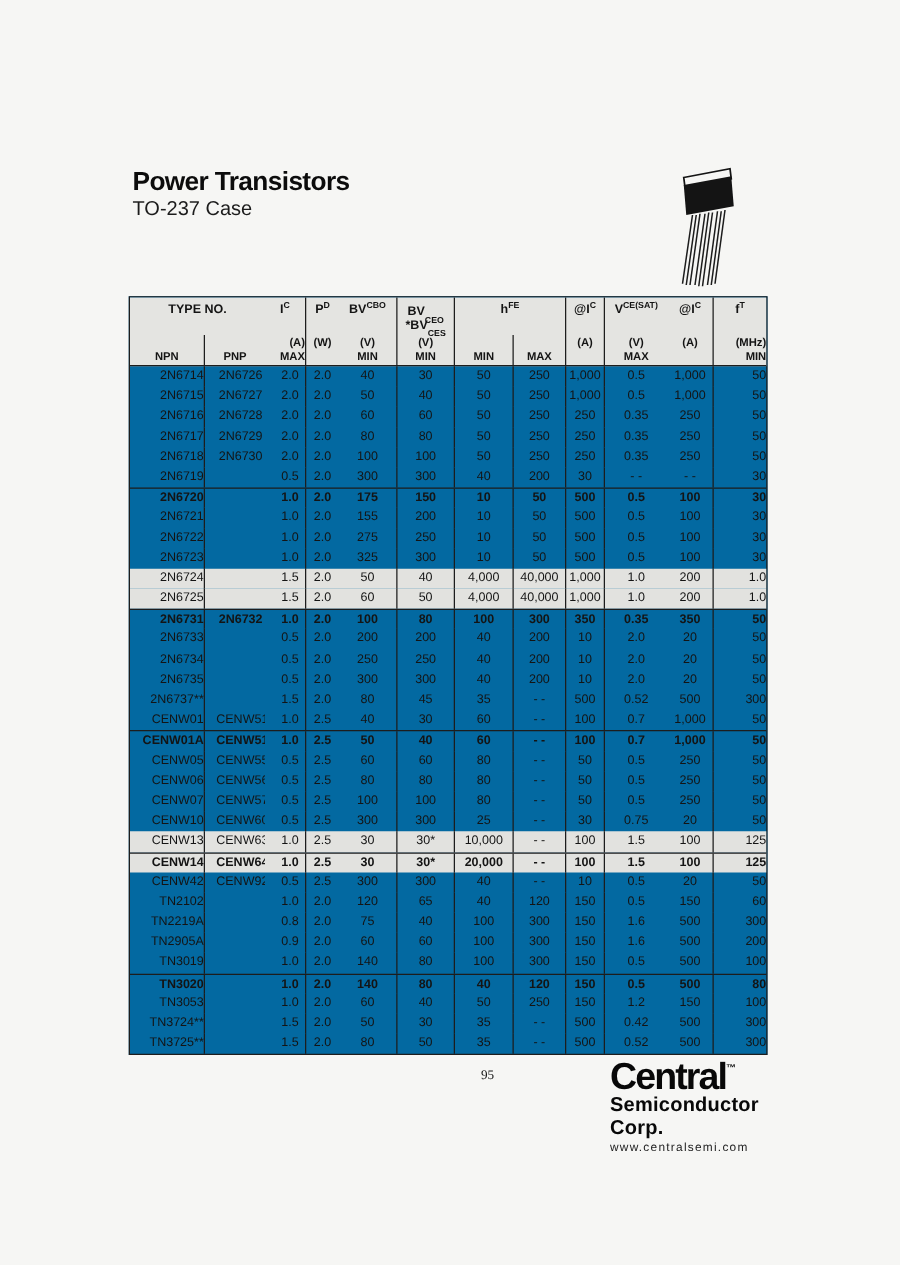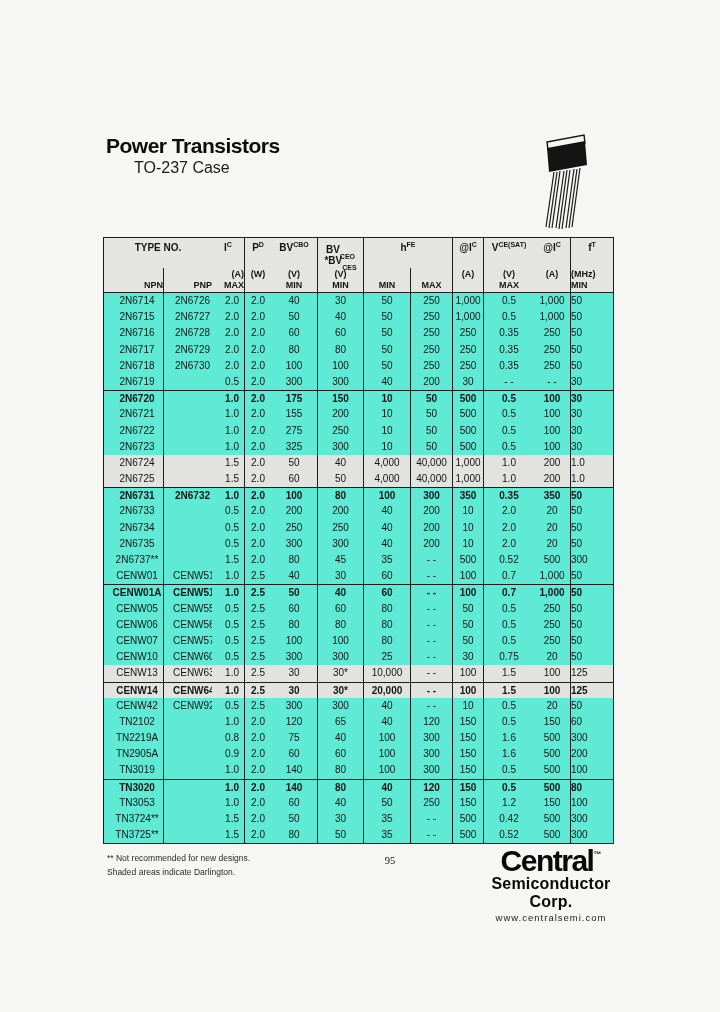--- a/index.html
+++ b/index.html
@@ -2,66 +2,66 @@
 <html><head>
 <meta charset="utf-8">
 <style>
   * { margin:0; padding:0; box-sizing:border-box; }
   html,body { width:720px; height:1012px; }
   body { font-family:"Liberation Sans", sans-serif; background:#f6f6f4; color:#141414; }
   .sheet { position:relative; width:720px; height:1012px; overflow:hidden; }
 
   
   .title { position:absolute; left:106px; top:134px; font-size:21px; font-weight:bold; letter-spacing:-0.5px; color:#0c0c0c; }
-  .subtitle { position:absolute; left:106px; top:159px; font-size:16px; color:#1c1c1c;margin-left:28px; }
+  .subtitle { position:absolute; left:106px; top:159px; font-size:16px; color:#1c1c1c; }
 
   
   .pkg { position:absolute; left:523px; top:131px; }
 
   
-  .ttable { position:absolute; left:103px; top:237px; width:511px; border:1px solid #1d1d1d; background:#5eead4; }
+  .ttable { position:absolute; left:103px; top:237px; width:511px; border:1px solid #1d1d1d; background:#0369a1; }
   .thead { background:#e4e4e1; border-bottom:1px solid #1d1d1d; }
   .hrow1 { display:flex; height:30px; }
   .hrow2 { display:flex; height:24px; }
   .hc { font-weight:bold; font-size:10px; display:flex; align-items:flex-start; justify-content:center; padding-top:4px; }
   sub.s { font-size:7px; position:relative; top:3px; line-height:0; }
   .br { border-right:1px solid #1d1d1d; }
   .h-typeno{width:108px;} .h-ic{width:33px;} .h-pd{width:26px;} .h-bvcbo{width:47px;}
   .h-bvceo{width:46px; flex-direction:column; align-items:center; padding-top:3px; line-height:11px;}
   .h-hfe{width:89px;} .h-atic{width:31px;} .h-vcesat{width:50px;} .h-atic2{width:37px;} .h-ft{width:42px;}
 
   .hrow2 .cell { position:relative; height:24px; font-weight:bold; font-size:9px; }
   .hrow2 .u { position:absolute; top:1px; left:0; right:0; }
   .hrow2 .q { position:absolute; bottom:2px; left:0; right:0; }
-  .hrow2 .c-npn, .hrow2 .c-pnp, .hrow2 .c-ic { text-align:right; padding:0; }
+  .hrow2 .c-npn, .hrow2 .c-pnp, .hrow2 .c-ic { text-align:center; padding:0; }
   .hrow2 .c-ic { text-align:right; padding-right:4px; }
 
   
   .tbody {}
   .trow { display:flex; height:16.2px; line-height:16.2px; font-size:10px; }
   .trow.group-start { border-top:1px solid #1d1d1d;font-weight:bold; }
   .trow.shaded { background:#e2e2df; }
   .cell { overflow:hidden; white-space:nowrap; }
-  .c-npn{width:60px; text-align:center; padding-left:7px; border-right:1px solid #1d1d1d;}
+  .c-npn{width:60px; text-align:right; padding-left:7px; border-right:1px solid #1d1d1d;}
   .c-pnp{width:48px; text-align:center; padding-left:9px;}
   .c-ic{width:33px; text-align:right; padding-right:5px; border-right:1px solid #1d1d1d;}
   .c-pd{width:26px; text-align:center;}
   .c-bvcbo{width:47px; text-align:center; border-right:1px solid #1d1d1d;}
   .c-bvceo{width:46px; text-align:center; border-right:1px solid #1d1d1d;}
   .c-hfemin{width:47px; text-align:center; border-right:1px solid #1d1d1d;}
   .c-hfemax{width:42px; text-align:center; border-right:1px solid #1d1d1d;}
   .c-atic{width:31px; text-align:center; border-right:1px solid #1d1d1d;}
   .c-vcesat{width:50px; text-align:center;}
   .c-atic2{width:37px; text-align:center; border-right:1px solid #1d1d1d;}
-  .c-ft{width:42px; text-align:left;}
+  .c-ft{width:42px; text-align:right;}
 
   
   .footnotes { position:absolute; left:107px; top:852px; font-size:8.5px; line-height:13.5px; color:#2a2a2a; }
   .pageno { position:absolute; left:350px; top:855px; width:80px; text-align:center; font-size:10.5px;font-family:Liberation Serif, serif; }
-  .logo { position:absolute; left:488px; top:841px; width:126px; text-align:center; }
+  .logo { position:absolute; left:488px; top:841px; width:126px; }
   .logo-brand { font-size:30px; font-weight:bold; letter-spacing:-1.5px; line-height:28px; color:#080808; }
   .logo-tm { font-size:8px; vertical-align:14px; letter-spacing:0; font-weight:bold; }
   .logo-div { font-size:16px; font-weight:bold; letter-spacing:0.2px; margin-top:0px; color:#080808; }
   .logo-url { font-size:9.5px; letter-spacing:1px; margin-top:1px; color:#222; }
 </style>
 </head>
 <body>
 
 <div class="sheet">
 
@@ -649,24 +649,20 @@
           <div class="cell c-hfemin">35</div>
           <div class="cell c-hfemax">- -</div>
           <div class="cell c-atic">500</div>
           <div class="cell c-vcesat">0.52</div>
           <div class="cell c-atic2">500</div>
           <div class="cell c-ft">300</div>
         </div>
       </div>
   </div>
 
-  <div class="footnotes">
-    <div>** Not recommended for new designs.</div>
-    <div>Shaded areas indicate Darlington.</div>
-  </div>
 
   <div class="pageno">95</div>
 
   <div class="logo">
     <div class="logo-brand"><span>Central</span><span class="logo-tm">™</span></div>
     <div class="logo-div">Semiconductor Corp.</div>
     <div class="logo-url">www.centralsemi.com</div>
   </div>
 
 </div>

